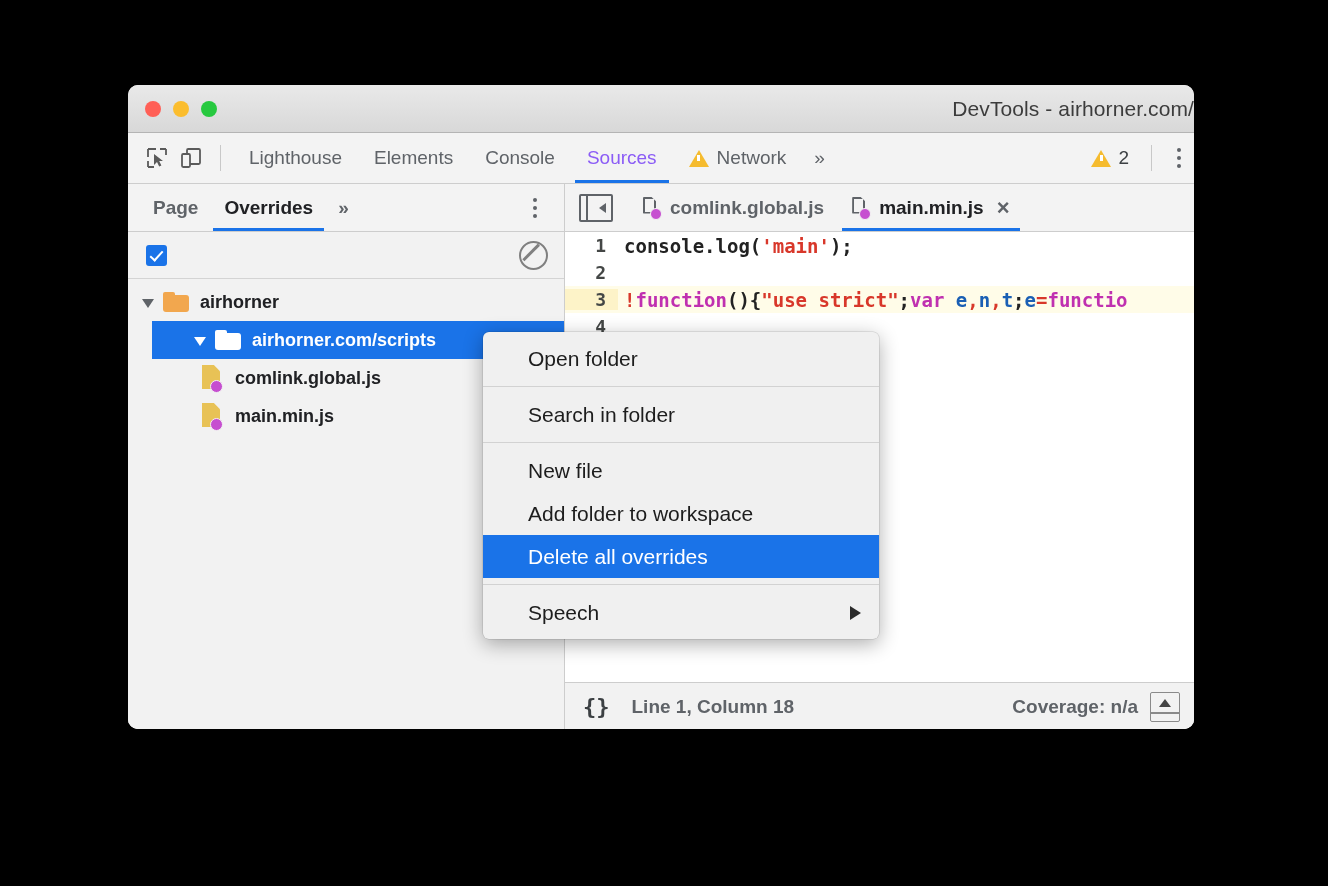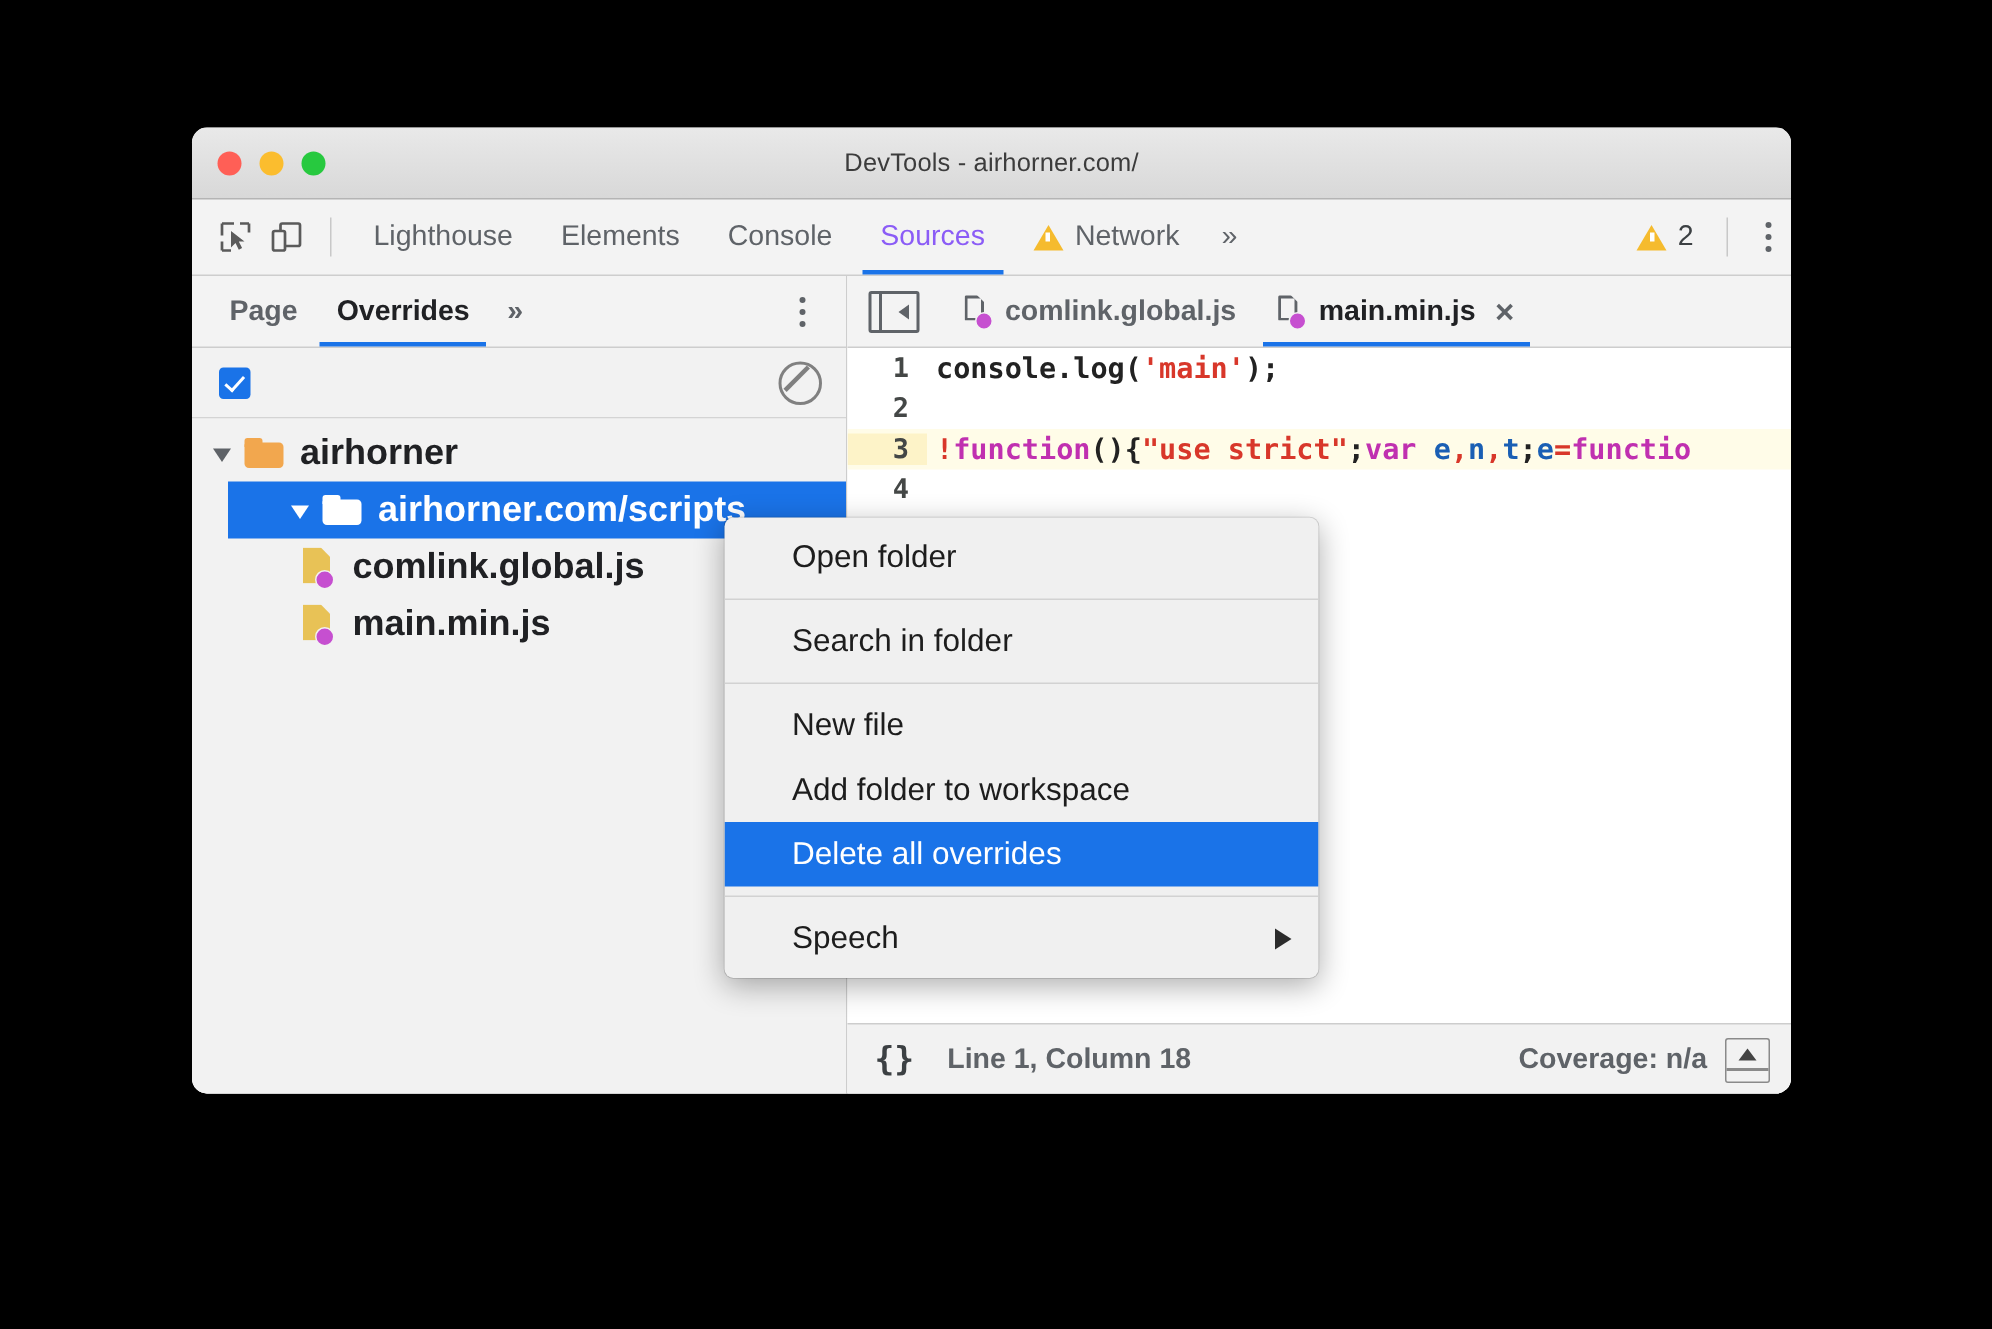--- a/index.html
+++ b/index.html
@@ -48,22 +48,22 @@
     display: flex;
     gap: 12px;
   }
   .light { width: 16px; height: 16px; border-radius: 50%; }
   .light.red { background: #ff5f56; }
   .light.yellow { background: #fbbd2e; }
   .light.green { background: #27c93f; }
 
   .window-title {
     width: 100%;
-    text-align: center;
-    font-size: 17px;
+    text-align: right;
+    font-size: 21px;
     color: #3c3c3c;
     letter-spacing: 0.1px;
   }
 
   
   .devtools-tabbar {
     height: 51px;
     background: #f3f3f3;
     border-bottom: 1px solid #cdcdcd;
     display: flex;
@@ -232,21 +232,21 @@
   .tree {
     flex: 1;
     padding-top: 4px;
     overflow: hidden;
     background: #f2f2f2;
   }
   .tree-row {
     height: 38px;
     display: flex;
     align-items: center;
-    font-size: 24px;
+    font-size: 18px;
     color: #202124;
     white-space: nowrap;
   }
   .tree-row.selected {
     background: #1a73e8;
     color: #ffffff;
     margin-left: 24px;
   }
   .twisty {
     width: 0; height: 0;
@@ -457,21 +457,21 @@
   .drawer-btn::after {
     content: "";
     position: absolute; left: 0; right: 0; bottom: 7px;
     height: 1.5px; background: #8a8a8a;
   }
 
   
   .ctx-menu {
     position: absolute;
     left: 483px;
-    top: 345px;
+    top: 332px;
     width: 396px;
     background: #f0f0f0;
     border-radius: 6px;
     box-shadow: 0 5px 20px rgba(0,0,0,0.32), 0 0 0 0.5px rgba(0,0,0,0.16);
     padding: 5px 0;
     overflow: hidden;
   }
   .ctx-item {
     height: 43px;
     display: flex;

